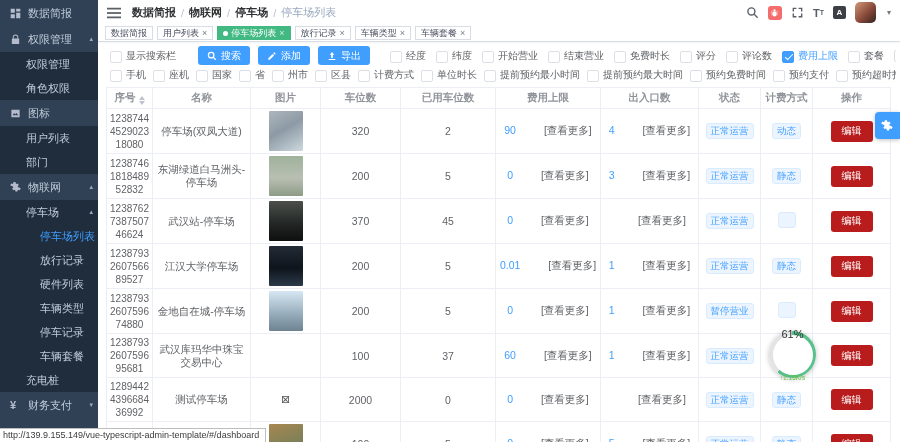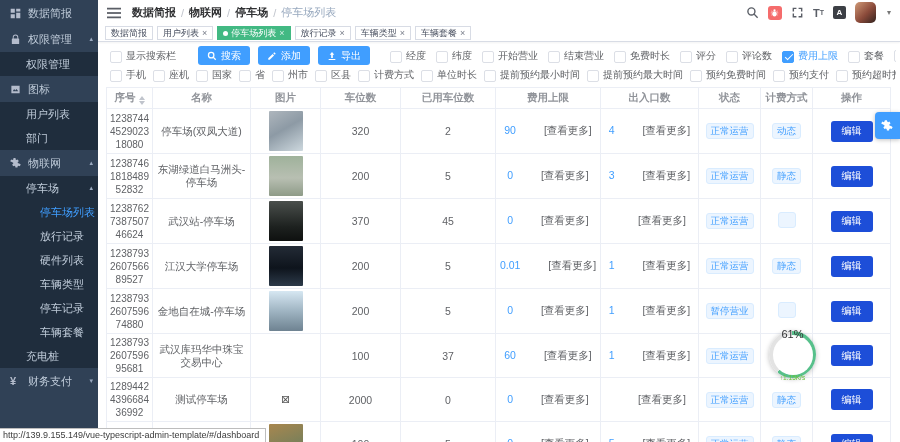--- a/index.html
+++ b/index.html
@@ -70,21 +70,21 @@
   .caret-down { border-top:4px solid #c0c4cc; }
   .id-cell { word-break:break-all; font-size:10px; line-height:13px; }
   .name-cell { font-size:10.5px; line-height:13px; word-break:break-all; }
   .thumb { display:block; width:34px; height:40px; margin:0 auto; border-radius:1px; cursor:pointer; }
   .broken-img { font-size:11px; color:#555; }
   .num-blue { color:#409eff; }
   .more { color:#606266; cursor:pointer;margin-left:25px; }
   .etag { display:inline-block; background:#ecf5ff; border:1px solid #d9ecff; color:#409eff; border-radius:3px;
     font-size:9.5px; line-height:12px; padding:1px 4px; white-space:nowrap; }
   .etag.empty { width:18px; height:16px; }
-  .btn-edit { background:#1d4ed8; color:#fff; border:none; border-radius:3px; font-size:10px; padding:3.5px 11px;
+  .btn-edit { background:#b91c1c; color:#fff; border:none; border-radius:3px; font-size:10px; padding:3.5px 11px;
     cursor:pointer; font-family:inherit; }
 
   
   .fab { position:absolute; right:0; top:112px; width:25px; height:27px; background:#409eff; border-radius:4px 0 0 4px;
     color:#fff; display:flex; align-items:center; justify-content:center; cursor:pointer; z-index:5;
     box-shadow:0 1px 4px rgba(0,0,0,.25); }
   .net-bubble { position:absolute; left:769px; top:331px; width:47px; height:47px; border-radius:50%; z-index:6;
     background:conic-gradient(#57c08b 0 61%, #e3e3e3 0); display:flex; align-items:center; justify-content:center;
     box-shadow:0 1px 5px rgba(0,0,0,.25); }
   .net-inner { width:40px; height:40px; border-radius:50%; background:#fff; display:flex; flex-direction:column;
@@ -110,20 +110,23 @@
       <span class="side-icon">
         <svg viewBox="0 0 24 24" width="11" height="11" fill="currentColor">
           <path d="M6 10V7a6 6 0 0 1 12 0v3h1a1 1 0 0 1 1 1v10a1 1 0 0 1-1 1H5a1 1 0 0 1-1-1V11a1 1 0 0 1 1-1h1zm2 0h8V7a4 4 0 0 0-8 0v3z"></path>
         </svg>
       </span>
       <span class="side-label">权限管理</span>
       <span class="side-arrow">▴</span>
     </div>
     <div class="side-item l2">
       <span class="side-label">权限管理</span>
+    </div>
+    <div class="side-item l2">
+      <span class="side-label">角色权限</span>
     </div>
     <div class="side-item l1">
       <span class="side-icon">
         <svg viewBox="0 0 24 24" width="11" height="11" fill="currentColor">
           <path d="M3 4h18v16H3zm3 12h12l-4-5-2.5 3L9 11z"></path>
         </svg>
       </span>
       <span class="side-label">图标</span>
     </div>
     <div class="side-item l2">

